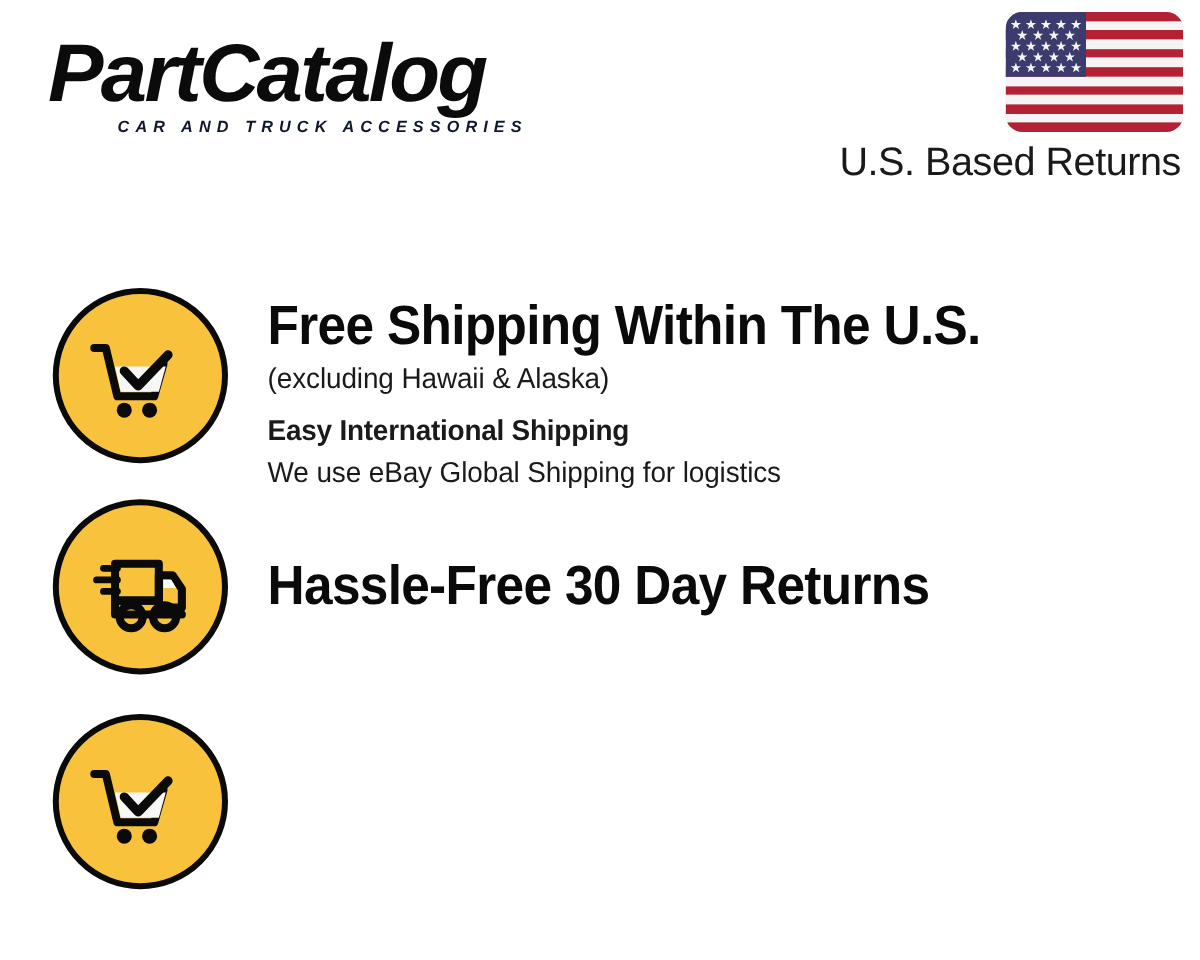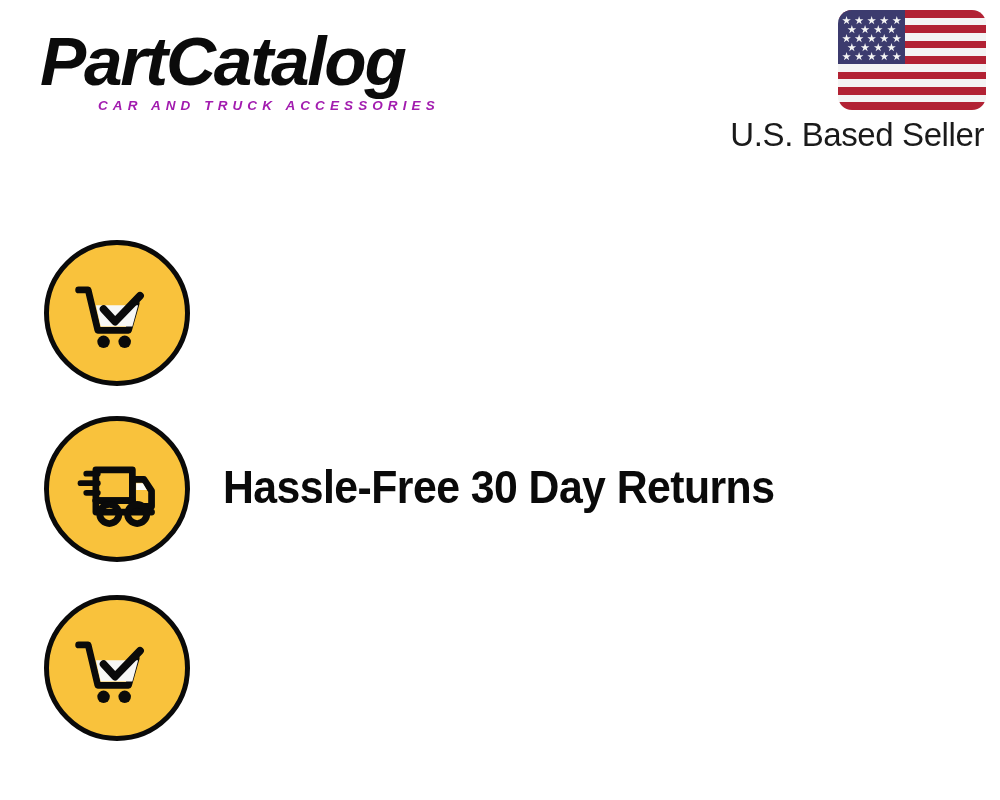--- a/index.html
+++ b/index.html
@@ -49,21 +49,21 @@
   }
   #brand-tagline {
     position: absolute;
     left: 58px;
     top: 72px;
     font-family: "Liberation Sans", "DejaVu Sans", sans-serif;
     font-weight: 700;
     font-style: italic;
     font-size: 13.5px;
     letter-spacing: 5.1px;
-    color: #a21caf;
+    color: #0f172a;
     white-space: nowrap;
   }
   #brand-logo-rule {
     position: absolute;
     left: 24px;
     top: 66px;
     width: 0;
     height: 0;
   }
 
@@ -273,36 +273,42 @@
           <div class="star-row">
             <i class="star"></i>
             <i class="star"></i>
             <i class="star"></i>
             <i class="star"></i>
             <i class="star"></i>
           </div>
         </div>
       </div>
     </div>
-    <div id="seller-label">U.S. Based Seller</div>
+    <div id="seller-label">U.S. Based Returns</div>
   </div>
 
 </div>
 
 <div id="feature-list">
 
   <div class="feature-row" id="feature-row-0">
     <div class="feature-icon">
       <svg viewBox="0 0 100 100" aria-hidden="true">
         <path d="M70 40 L62 68 H30 L20 26 H10" fill="none" stroke="#0a0a0a" stroke-width="7" stroke-linecap="round" stroke-linejoin="round"></path>
         <path d="M28 42 H72 L66 64 H33 Z" fill="#f7f7f5"></path>
         <path d="M36 46 L48 59 L74 32" fill="none" stroke="#0a0a0a" stroke-width="8" stroke-linecap="round" stroke-linejoin="round"></path>
         <circle cx="36" cy="80" r="6.5" fill="#0a0a0a"></circle>
         <circle cx="58" cy="80" r="6.5" fill="#0a0a0a"></circle>
       </svg>
+    </div>
+    <div class="feature-text">
+      <div class="feature-heading">Free Shipping Within The U.S.</div>
+      <div class="feature-sub plain">(excluding Hawaii &amp; Alaska)</div>
+      <div class="feature-sub bold">Easy International Shipping</div>
+      <div class="feature-sub plain">We use eBay Global Shipping for logistics</div>
     </div>
   </div>
 
   <div class="feature-row" id="feature-row-1">
     <div class="feature-icon">
       <svg viewBox="0 0 100 100" aria-hidden="true">
         <path d="M28 30 H66 V62 H28 Z" fill="none" stroke="#0a0a0a" stroke-width="7" stroke-linejoin="round"></path>
         <path d="M66 40 H78 L86 52 V68 H66 Z" fill="none" stroke="#0a0a0a" stroke-width="7" stroke-linejoin="round"></path>
         <path d="M70 44 H77 L81 51 H70 Z" fill="#fdfdfb"></path>
         <path d="M28 62 H66" stroke="#0a0a0a" stroke-width="7" stroke-linecap="round"></path>

